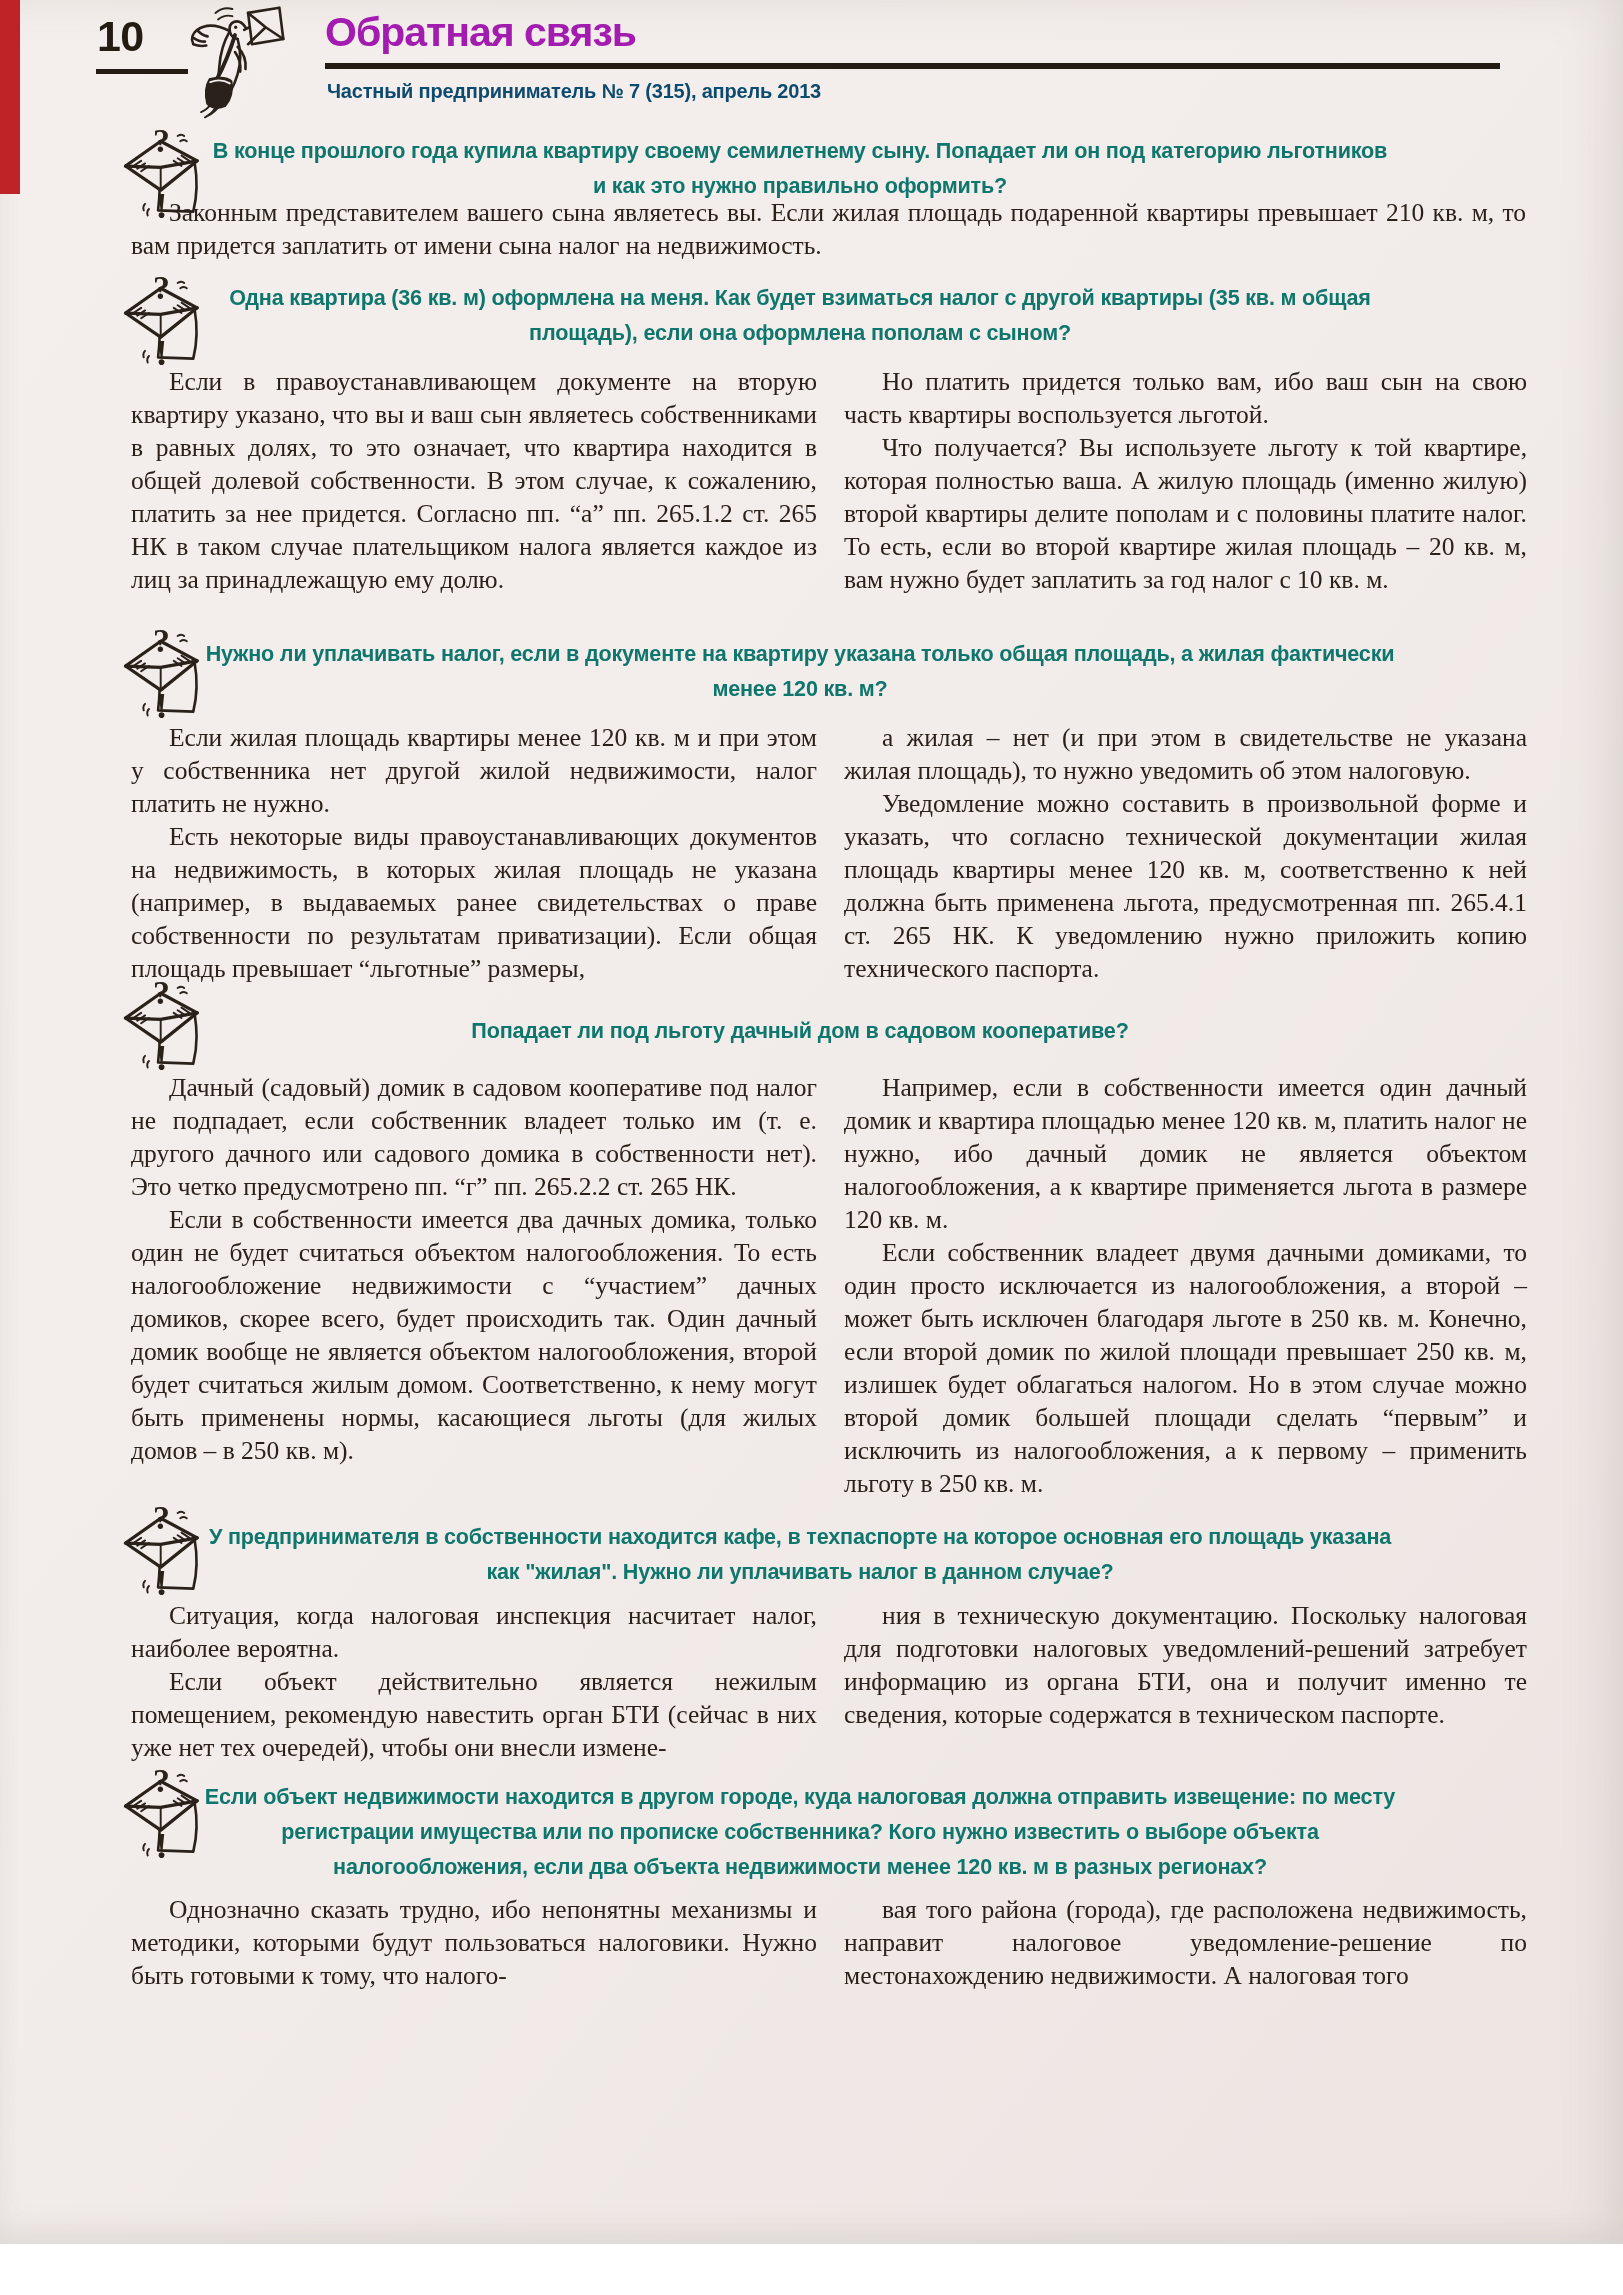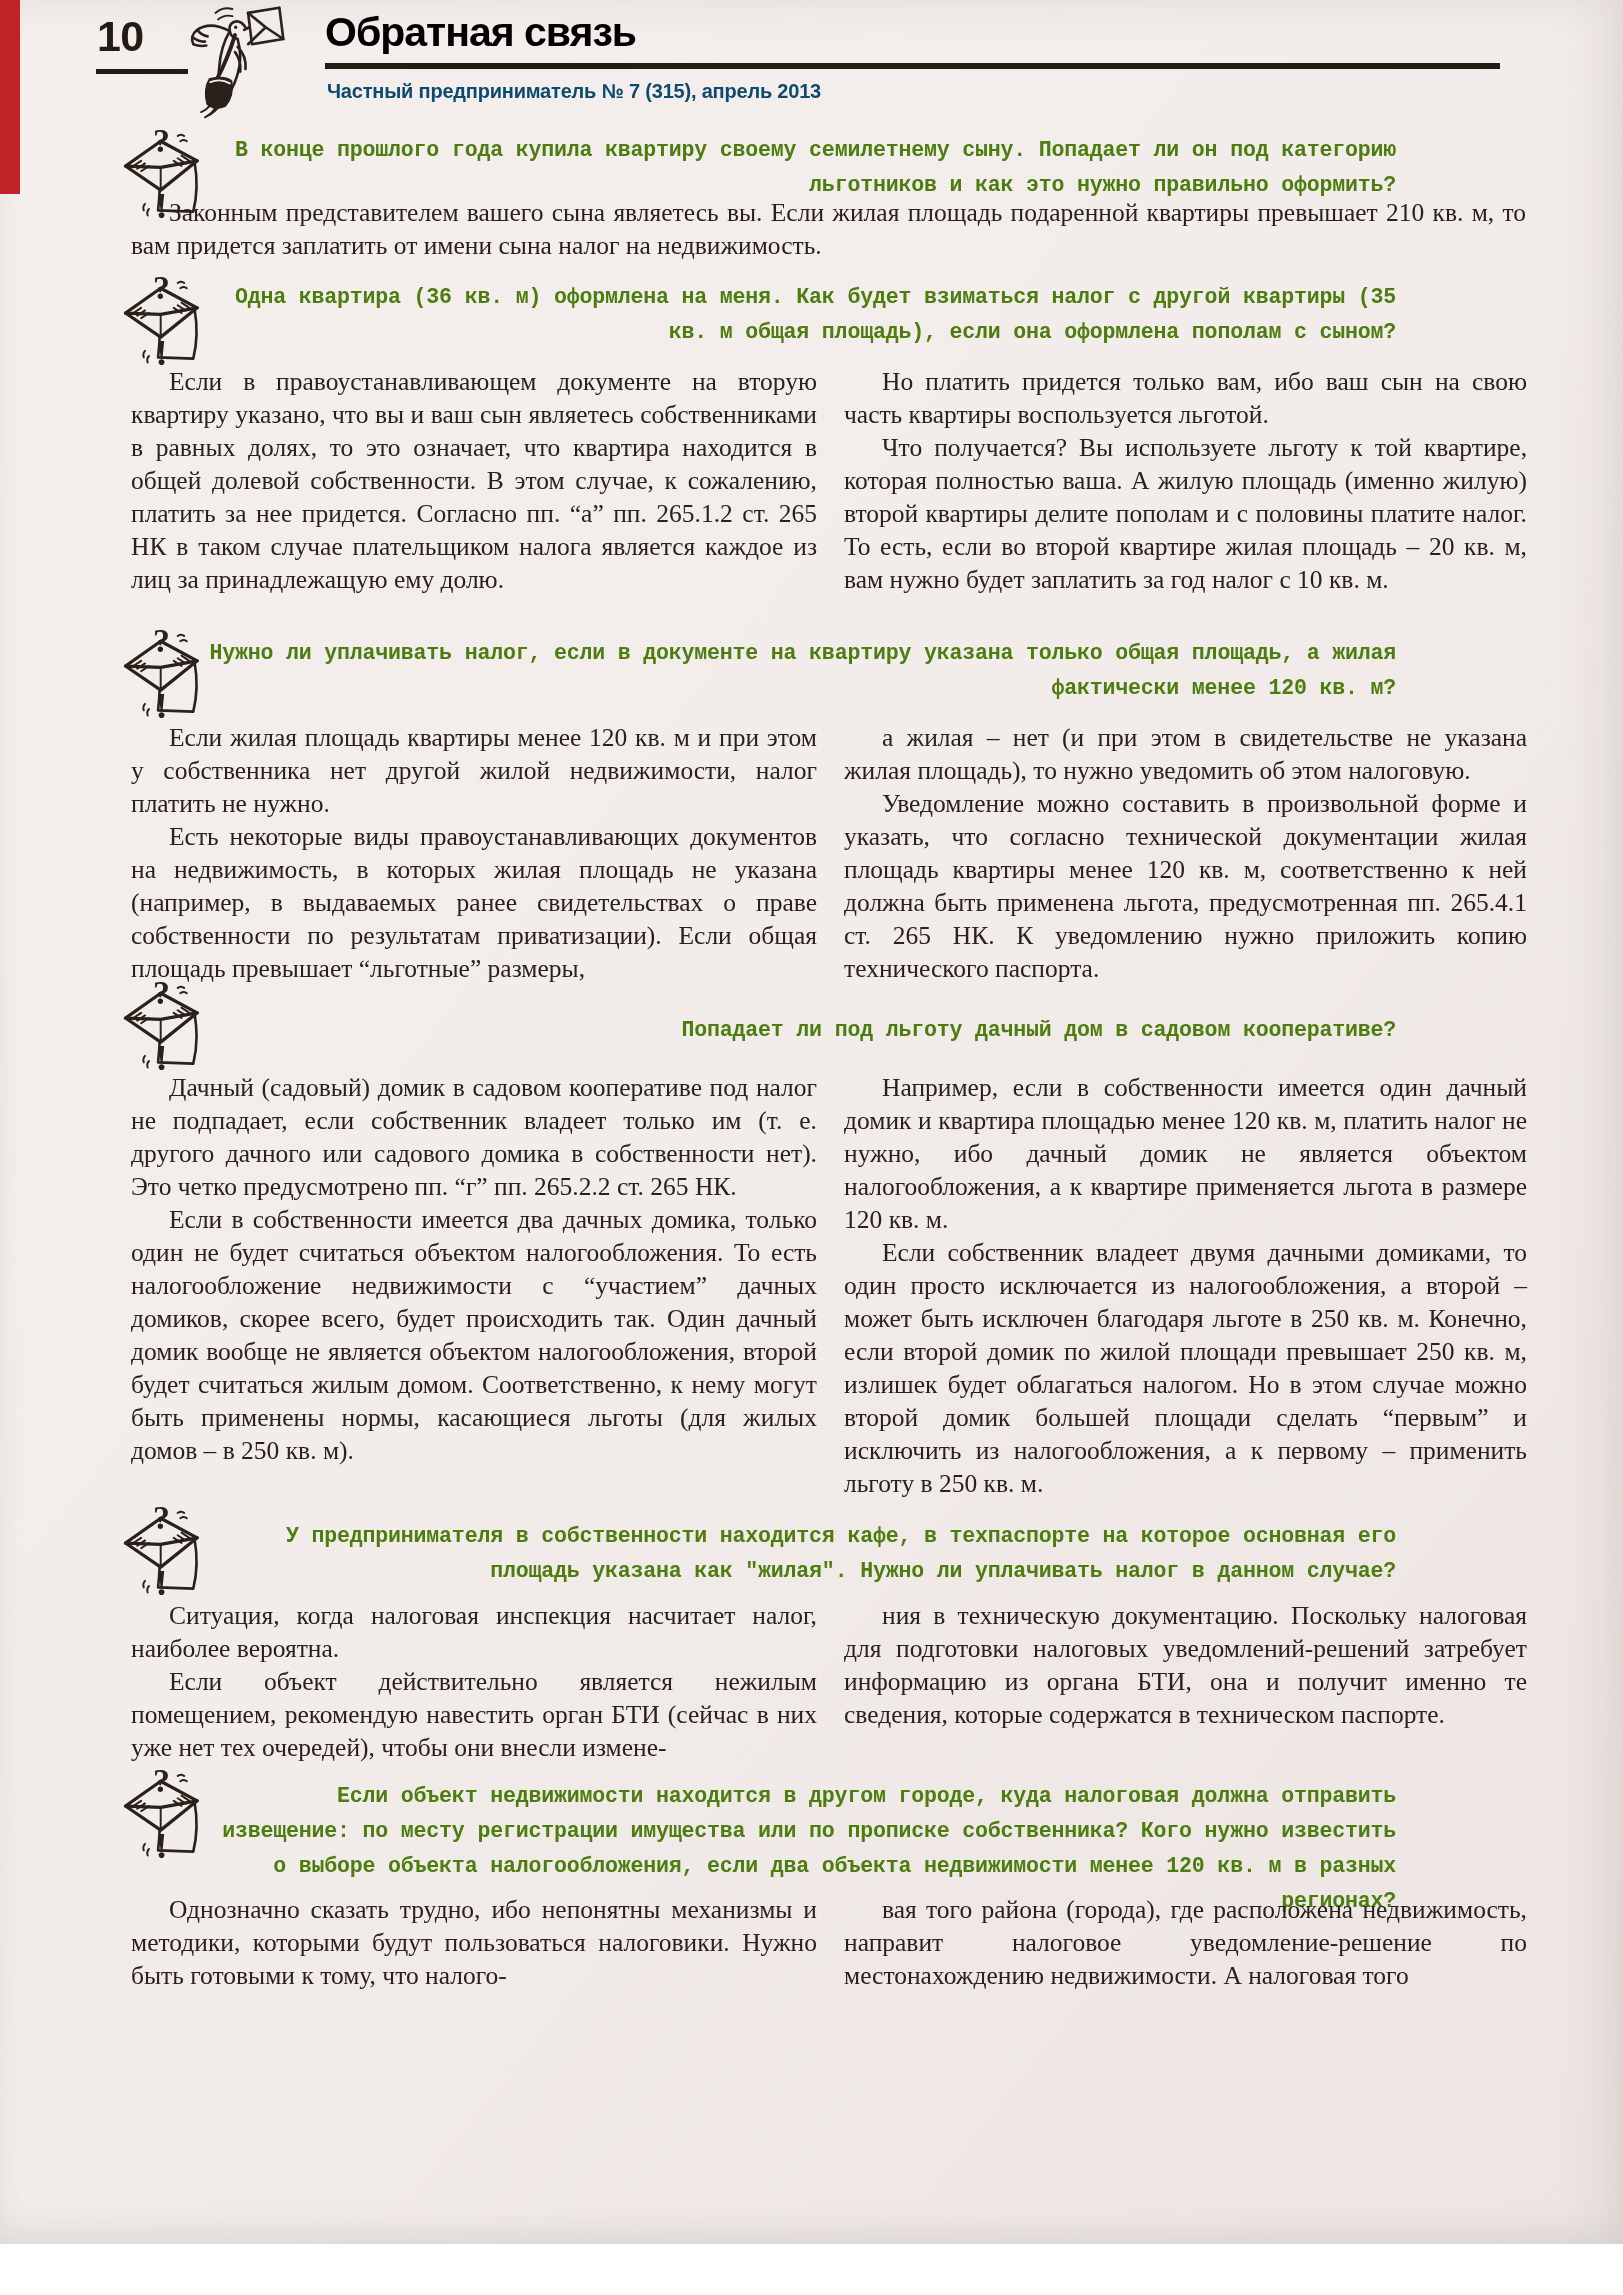--- a/index.html
+++ b/index.html
@@ -25,37 +25,37 @@
     font-family:"Liberation Sans", sans-serif;font-weight:bold;
     font-size:43px;color:#241b13;letter-spacing:-0.7px;
   }
   .page-number-rule{
     position:absolute;left:96px;top:69px;width:92px;height:5.2px;background:#241b13;
   }
   .dove{position:absolute;left:175px;top:1.3px;width:137px;height:121px;}
   .section-title{
     position:absolute;left:325px;top:9.2px;
     font-family:"Liberation Sans", sans-serif;font-weight:bold;
-    font-size:41px;color:#000000;letter-spacing:-1px;
+    font-size:41px;color:#a21caf;letter-spacing:-1px;
   }
   .title-rule{
     position:absolute;left:325px;top:63px;width:1175px;height:5.9px;background:#241b13;
   }
   .issue-line{
     position:absolute;left:327px;top:80px;
     font-family:"Liberation Sans", sans-serif;font-weight:bold;
     font-size:20px;color:#0c4a6e;letter-spacing:-0.2px;
   }
   
   .q-icon{position:absolute;left:119px;width:86px;height:93px;}
   .q-text{
     position:absolute;left:204px;width:1192px;
-    font-family:Liberation Mono, monospace;font-weight:bold;
-    font-size:21.6px;line-height:35px;color:#4d7c0f;letter-spacing:-0.2px;
-    text-align:right;
+    font-family:Liberation Sans, sans-serif;font-weight:bold;
+    font-size:21.6px;line-height:35px;color:#0f766e;letter-spacing:-0.2px;
+    text-align:center;
   }
   
   .answer p{
     margin:0;padding:0;
     font-size:25.5px;line-height:33px;
     color:#2b211a;
     text-align:justify;text-indent:38px;
   }
   .a-full{position:absolute;left:131px;width:1395px;}
   .col-l{position:absolute;left:131px;width:686px;}

